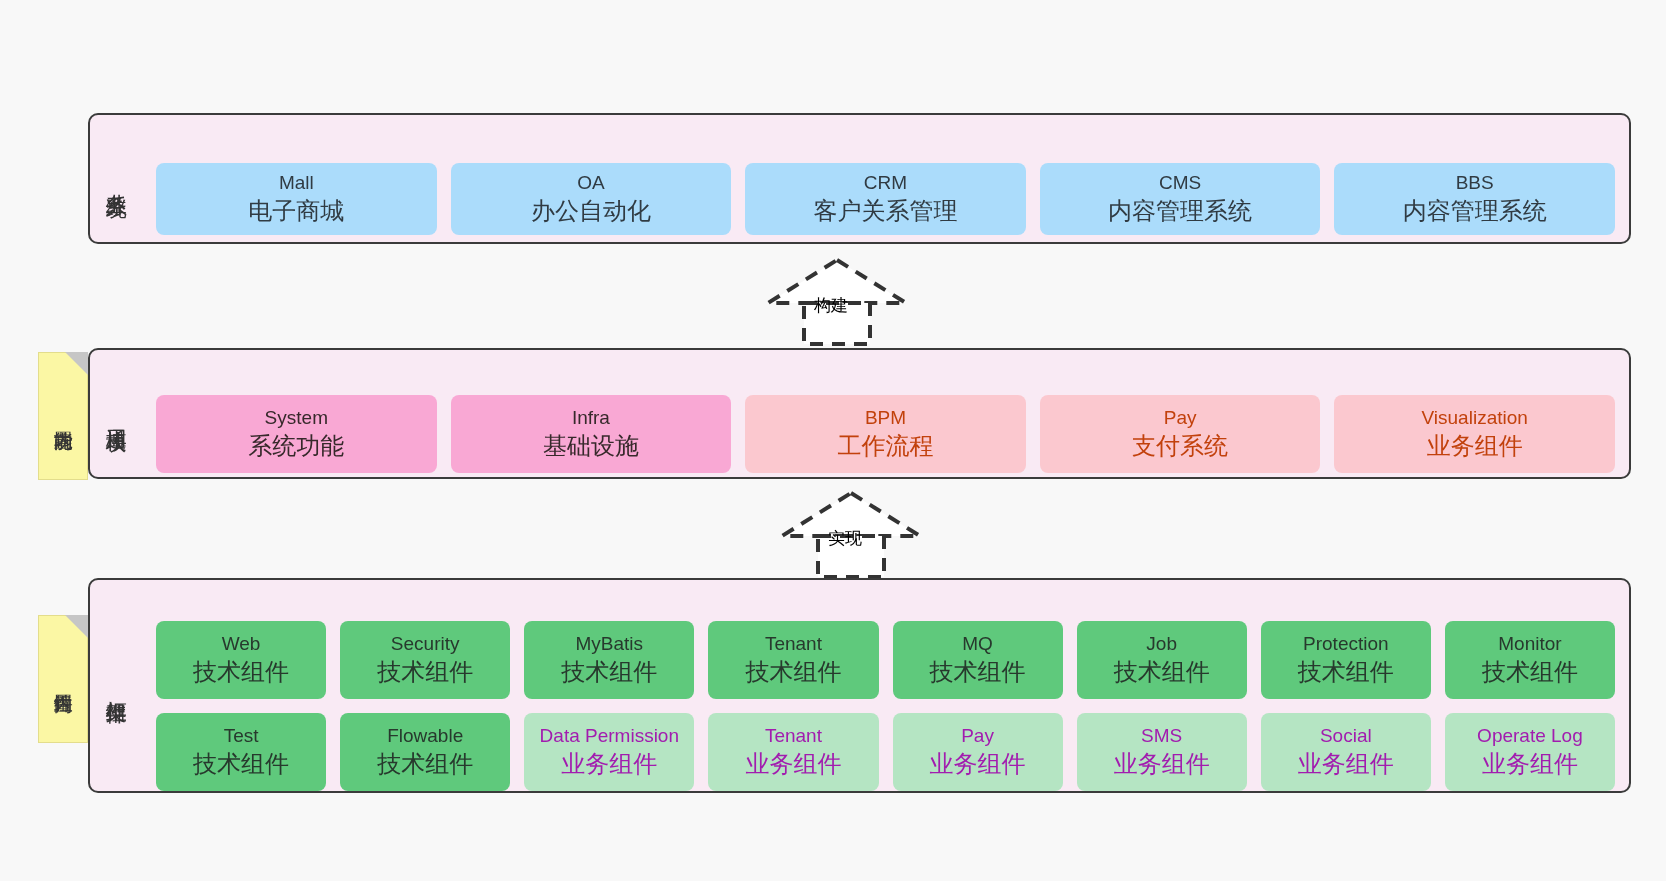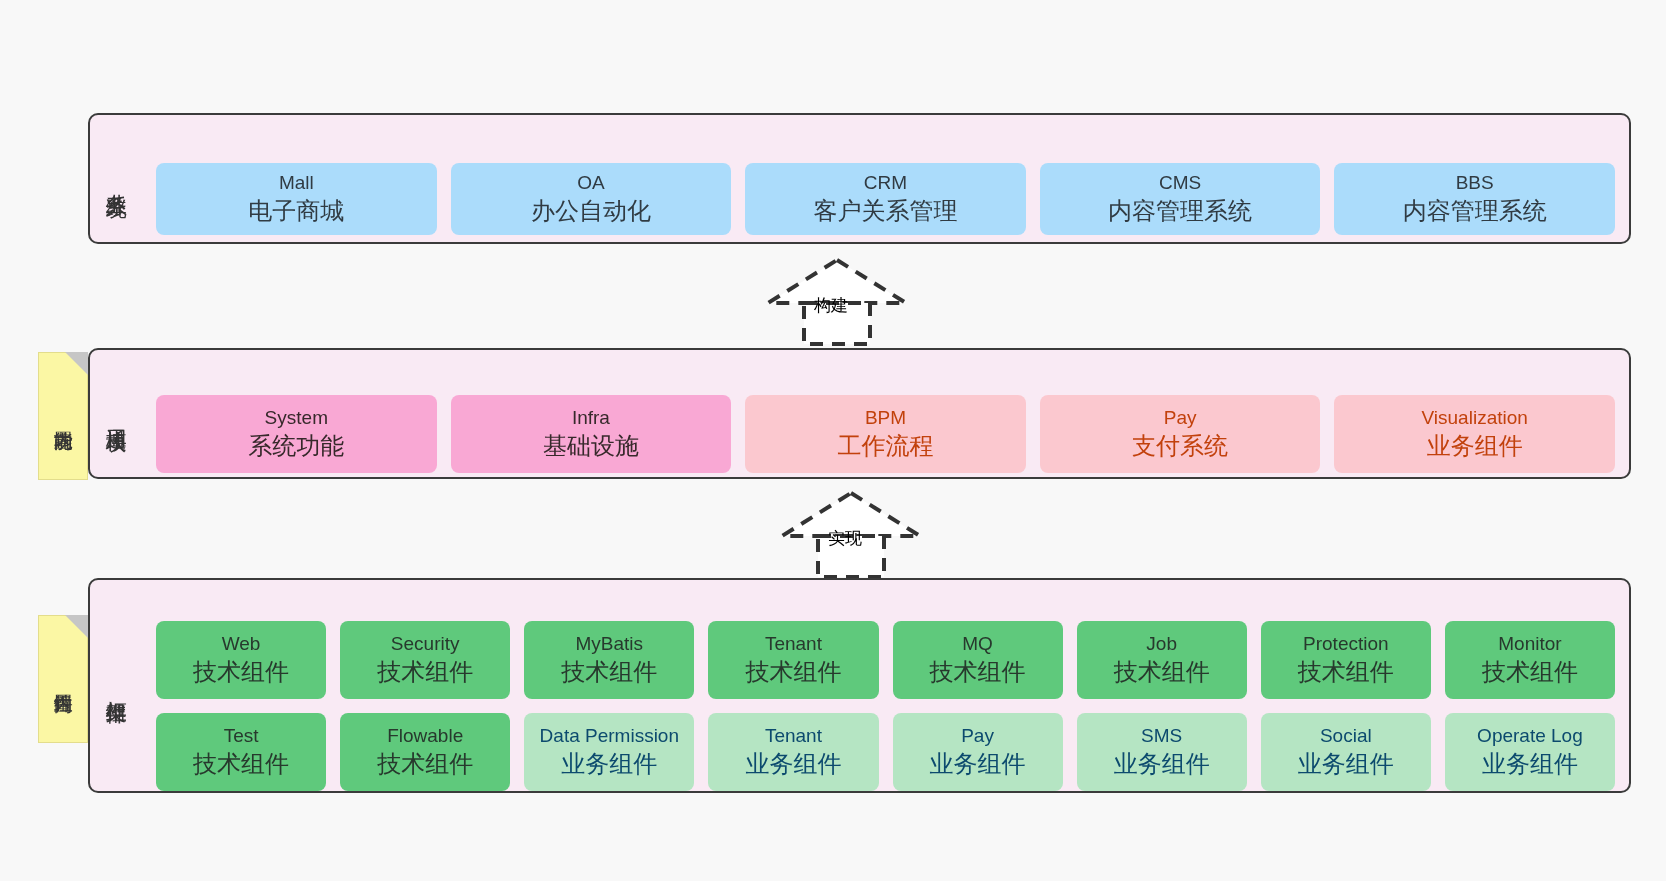--- a/index.html
+++ b/index.html
@@ -69,21 +69,21 @@
     user-select: none;
   }
   .cell .en { display: block; }
   .cell .cn { display: block; font-size: 24px; }
 
   
   .c-blue       { background: #abdcfb; color: #303b43; }
   .c-red        { background: #f9a8d4; color: #37292b; }
   .c-pink       { background: #fbc8cf; color: #c2410c; }
   .c-green      { background: #5fc97c; color: #27392d; }
-  .c-lightgreen { background: #b5e5c3; color: #0c4a6e; }
+  .c-lightgreen { background: #b5e5c3; color: #a21caf; }
 
   
   #layer-business  { left: 88px;  top: 113px; width: 1543px; height: 131px; }
   #layer-modules   { left: 88px;  top: 348px; width: 1543px; height: 131px; }
   #layer-framework { left: 88px;  top: 578px; width: 1543px; height: 215px; }
 
   #layer-business  .cell { height: 72px; }
   #layer-modules   .cell { height: 78px; }
   #layer-framework .cell { height: 78px; }
 

